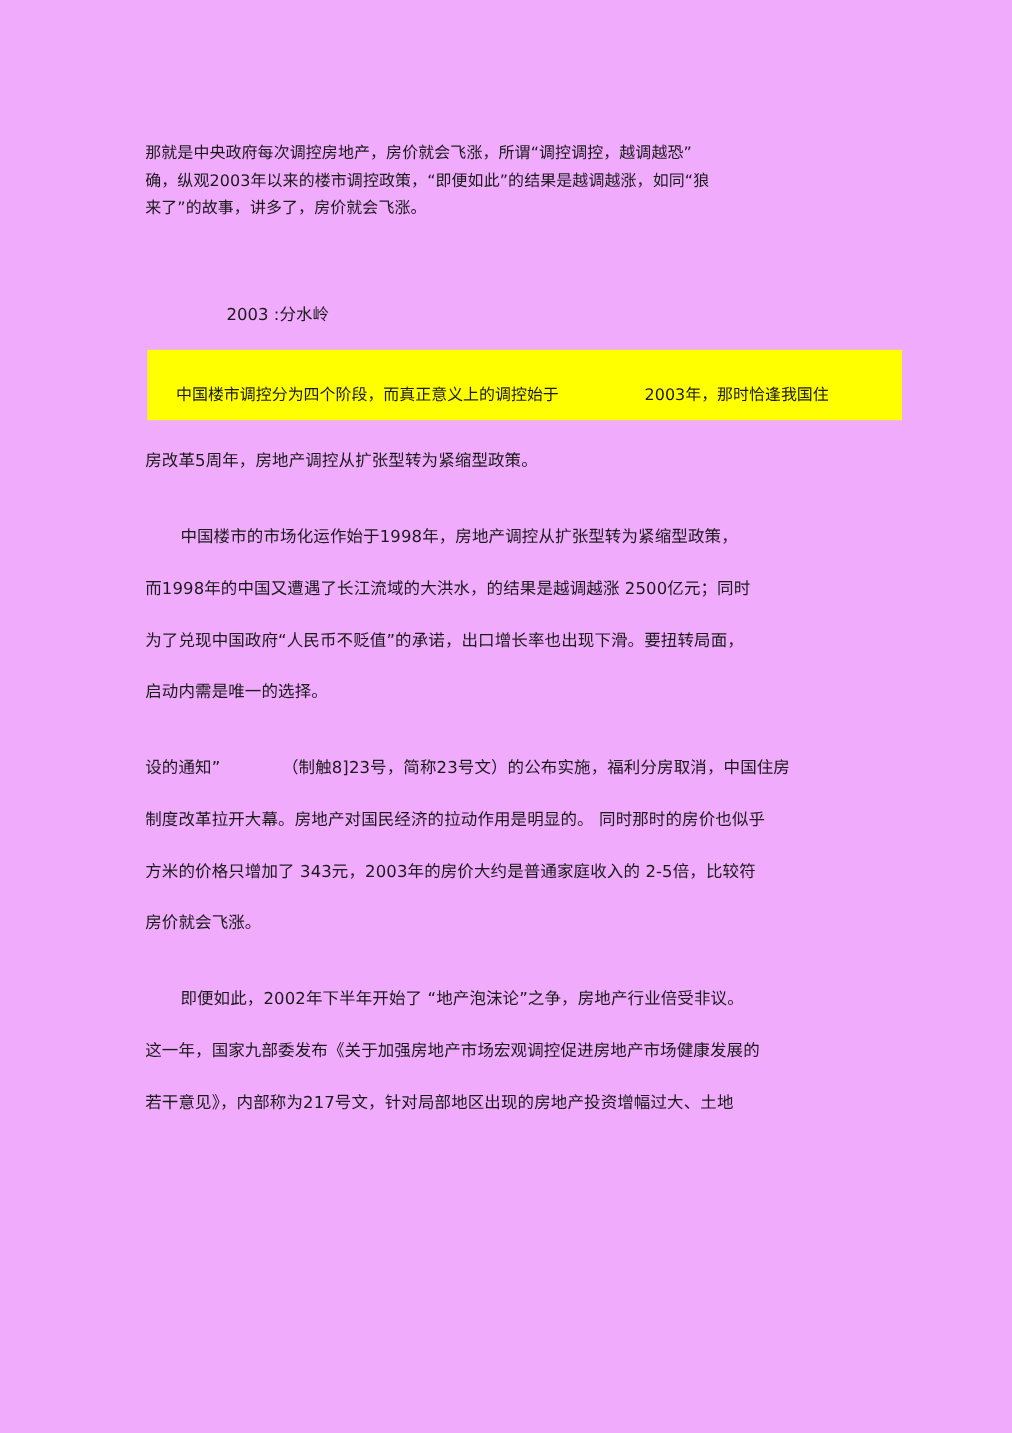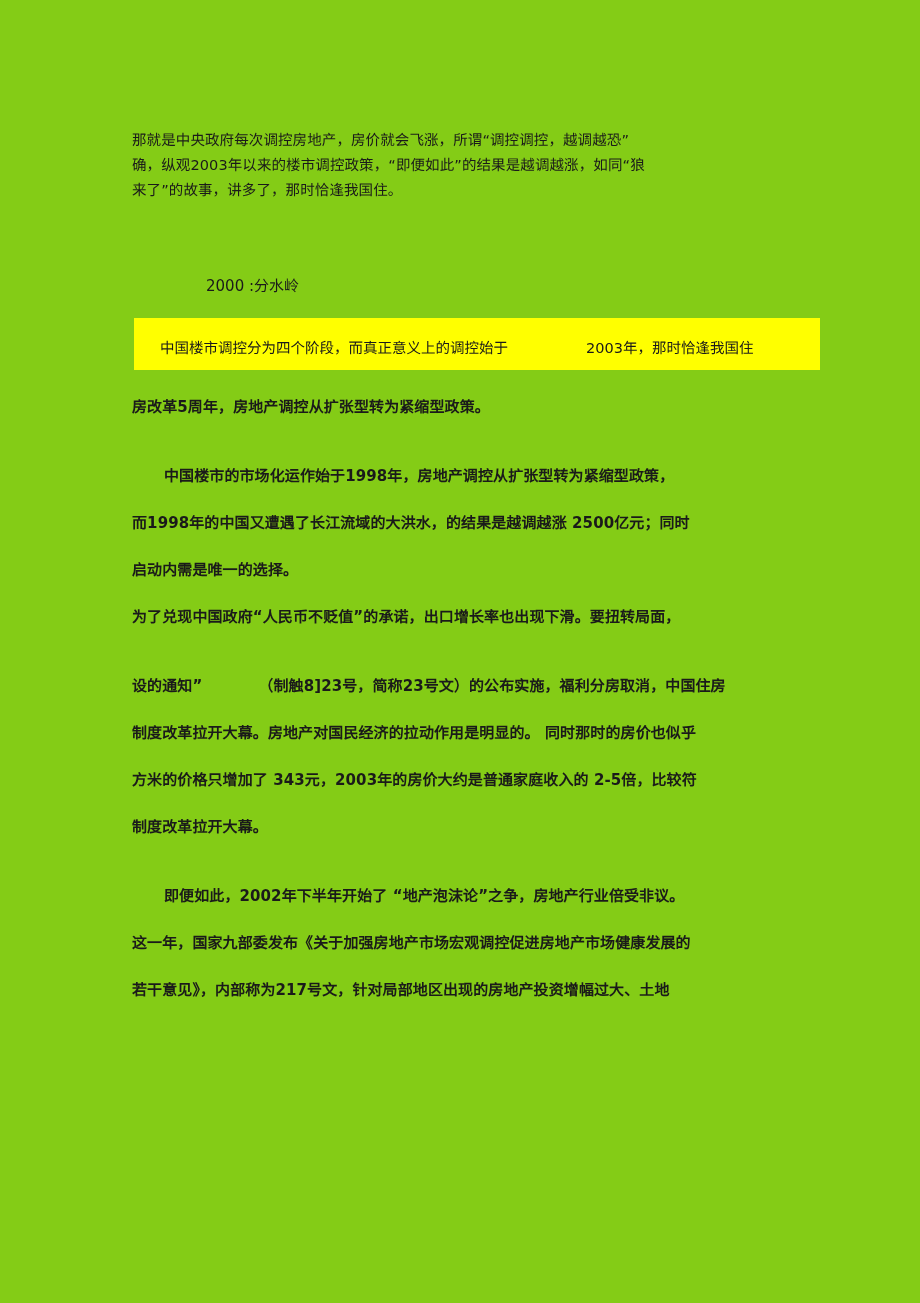--- a/index.html
+++ b/index.html
@@ -11,21 +11,21 @@
 
   body {
     font-family: "DejaVu Sans", "Liberation Sans", sans-serif;
     color: #1a1a1a;
   }
 
   .page {
     position: relative;
     width: 920px;
     height: 1303px;
-    background: #84cc16;
+    background: #f0abfc;
     overflow: hidden;
     box-sizing: border-box;
   }
 
   
   .content {
     position: absolute;
     left: 132px;
     top: 128px;
     width: 688px;
@@ -56,21 +56,21 @@
     margin-top: 73px;
     margin-left: 74px;
     white-space: nowrap;
   }
 
   
   .highlight-band {
     margin-top: 22px;
     margin-left: 2px;
     width: 686px;
-    height: 52px;
+    height: 64px;
     background: #ffff00;
     position: relative;
     box-sizing: border-box;
   }
 
   .highlight-band .hl-text {
     position: absolute;
     left: 26px;
     right: 8px;
     bottom: 12px;
@@ -86,21 +86,20 @@
   }
 
   
   .para-loose {
     font-size: 15px;
     line-height: 47px;
     margin: 0;
     text-align: justify;
     text-justify: inter-ideograph;
     letter-spacing: 0.1px;
-    font-weight: bold;
   }
 
   .para-loose .ln {
     display: block;
     white-space: nowrap;
   }
 
   .indent {
     padding-left: 32px;
   }
@@ -111,45 +110,45 @@
 </style>
 </head>
 <body>
 
 <div class="page">
   <div class="content">
 
     <p class="para-tight">
       <span class="ln">那就是中央政府每次调控房地产，房价就会飞涨，所谓“调控调控，越调越恐”</span>
       <span class="ln">确，纵观2003年以来的楼市调控政策，“即便如此”的结果是越调越涨，如同“狼</span>
-      <span class="ln">来了”的故事，讲多了，那时恰逢我国住。</span>
+      <span class="ln">来了”的故事，讲多了，房价就会飞涨。</span>
     </p>
 
-    <h2 class="section-heading">2000 :分水岭</h2>
+    <h2 class="section-heading">2003 :分水岭</h2>
 
     <div class="highlight-band">
       <div class="hl-text"><span>中国楼市调控分为四个阶段，而真正意义上的调控始于</span><span class="hl-gap"></span><span>2003年，那时恰逢我国住</span></div>
     </div>
 
     <p class="para-loose sp-after-band">
       <span class="ln">房改革5周年，房地产调控从扩张型转为紧缩型政策。</span>
     </p>
 
     <p class="para-loose sp-block">
       <span class="ln indent">中国楼市的市场化运作始于1998年，房地产调控从扩张型转为紧缩型政策，</span>
       <span class="ln">而1998年的中国又遭遇了长江流域的大洪水，的结果是越调越涨 2500亿元；同时</span>
+      <span class="ln">为了兑现中国政府“人民币不贬值”的承诺，出口增长率也出现下滑。要扭转局面，</span>
       <span class="ln">启动内需是唯一的选择。</span>
-      <span class="ln">为了兑现中国政府“人民币不贬值”的承诺，出口增长率也出现下滑。要扭转局面，</span>
     </p>
 
     <p class="para-loose sp-block">
       <span class="ln"><span>设的通知”</span><span class="wsp-lg"></span><span>（制触8]23号，简称23号文）的公布实施，福利分房取消，中国住房</span></span>
       <span class="ln">制度改革拉开大幕。房地产对国民经济的拉动作用是明显的。 同时那时的房价也似乎</span>
       <span class="ln">方米的价格只增加了 343元，2003年的房价大约是普通家庭收入的 2-5倍，比较符</span>
-      <span class="ln">制度改革拉开大幕。</span>
+      <span class="ln">房价就会飞涨。</span>
     </p>
 
     <p class="para-loose sp-block">
       <span class="ln indent">即便如此，2002年下半年开始了 “地产泡沫论”之争，房地产行业倍受非议。</span>
       <span class="ln">这一年，国家九部委发布《关于加强房地产市场宏观调控促进房地产市场健康发展的</span>
       <span class="ln">若干意见》，内部称为217号文，针对局部地区出现的房地产投资增幅过大、土地</span>
     </p>
 
   </div>
 </div>

